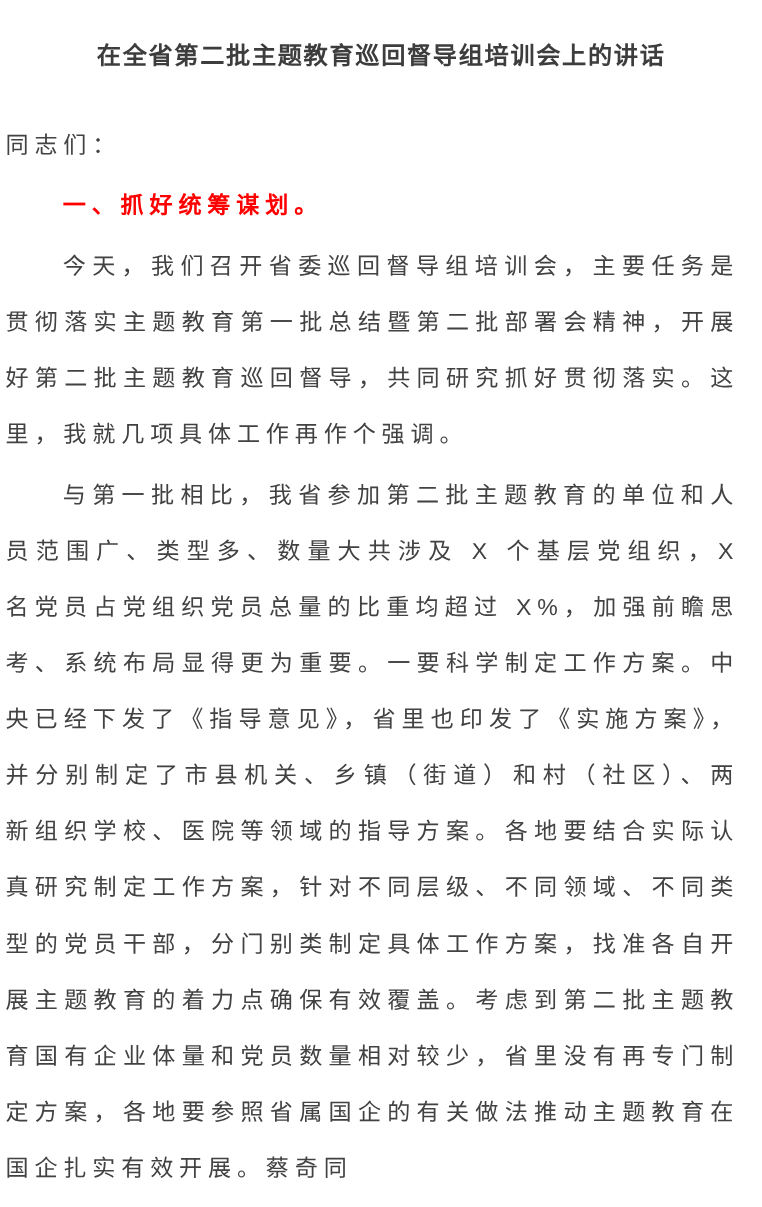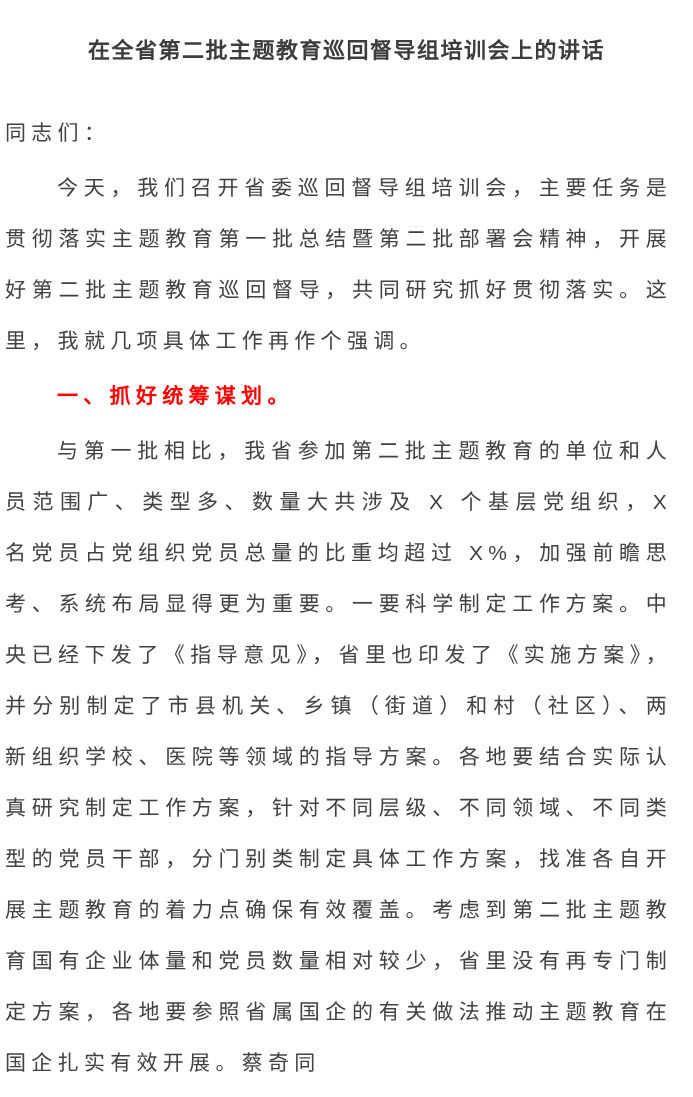--- a/index.html
+++ b/index.html
@@ -52,19 +52,19 @@
 </style>
 </head>
 <body>
 
 <div class="page">
 
   <h1 class="doc-title">在全省第二批主题教育巡回督导组培训会上的讲话</h1>
 
   <p class="para salutation">同志们：</p>
 
+  <p class="para heading-red">一、抓好统筹谋划。</p>
+
   <p class="para indent">今天，我们召开省委巡回督导组培训会，主要任务是贯彻落实主题教育第一批总结暨第二批部署会精神，开展好第二批主题教育巡回督导，共同研究抓好贯彻落实。这里，我就几项具体工作再作个强调。</p>
-
-  <p class="para heading-red">一、抓好统筹谋划。</p>
 
   <p class="para indent">与第一批相比，我省参加第二批主题教育的单位和人员范围广、类型多、数量大共涉及 X 个基层党组织，X 名党员占党组织党员总量的比重均超过 X%，加强前瞻思考、系统布局显得更为重要。一要科学制定工作方案。中央已经下发了《指导意见》，省里也印发了《实施方案》，并分别制定了市县机关、乡镇（街道）和村（社区）、两新组织学校、医院等领域的指导方案。各地要结合实际认真研究制定工作方案，针对不同层级、不同领域、不同类型的党员干部，分门别类制定具体工作方案，找准各自开展主题教育的着力点确保有效覆盖。考虑到第二批主题教育国有企业体量和党员数量相对较少，省里没有再专门制定方案，各地要参照省属国企的有关做法推动主题教育在国企扎实有效开展。蔡奇同</p>
 
 </div>
 
 </body></html>

